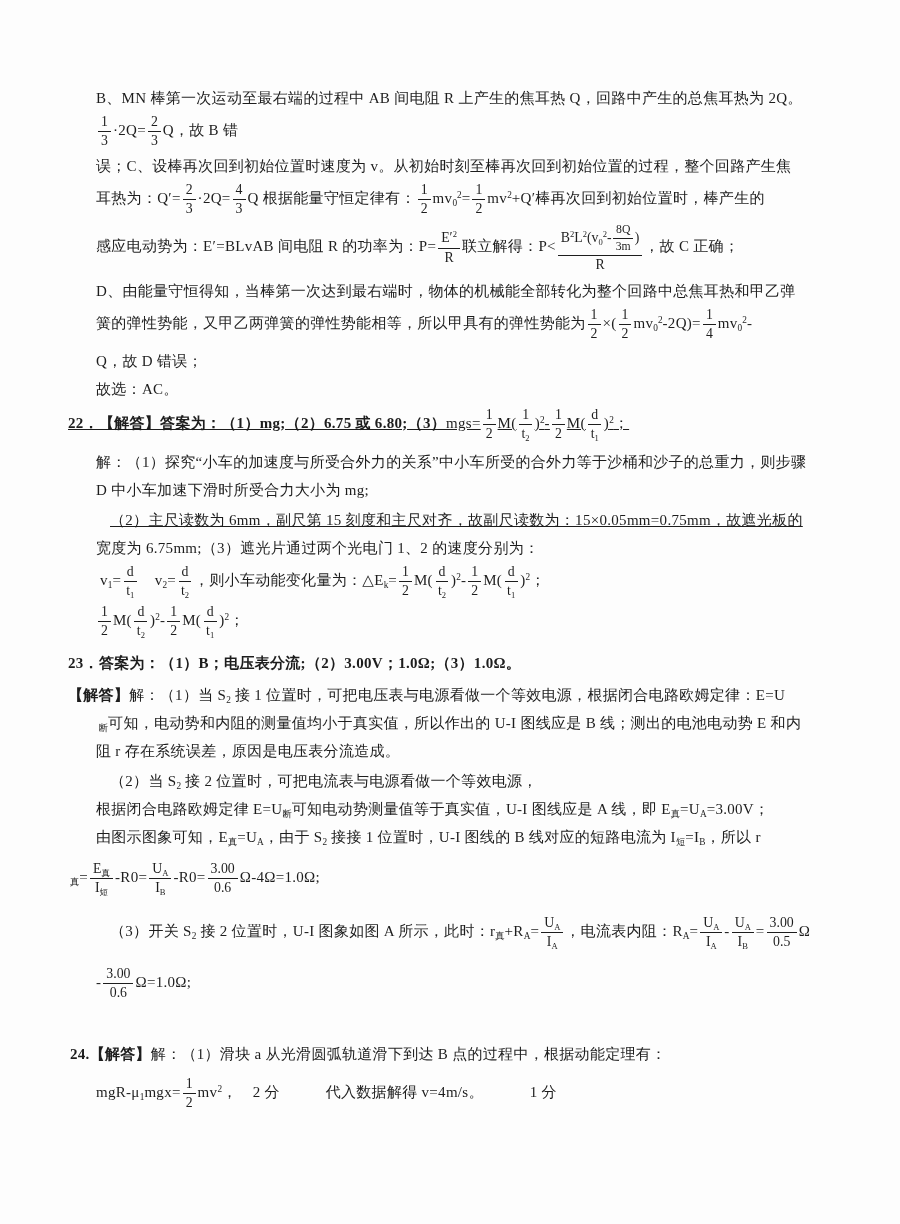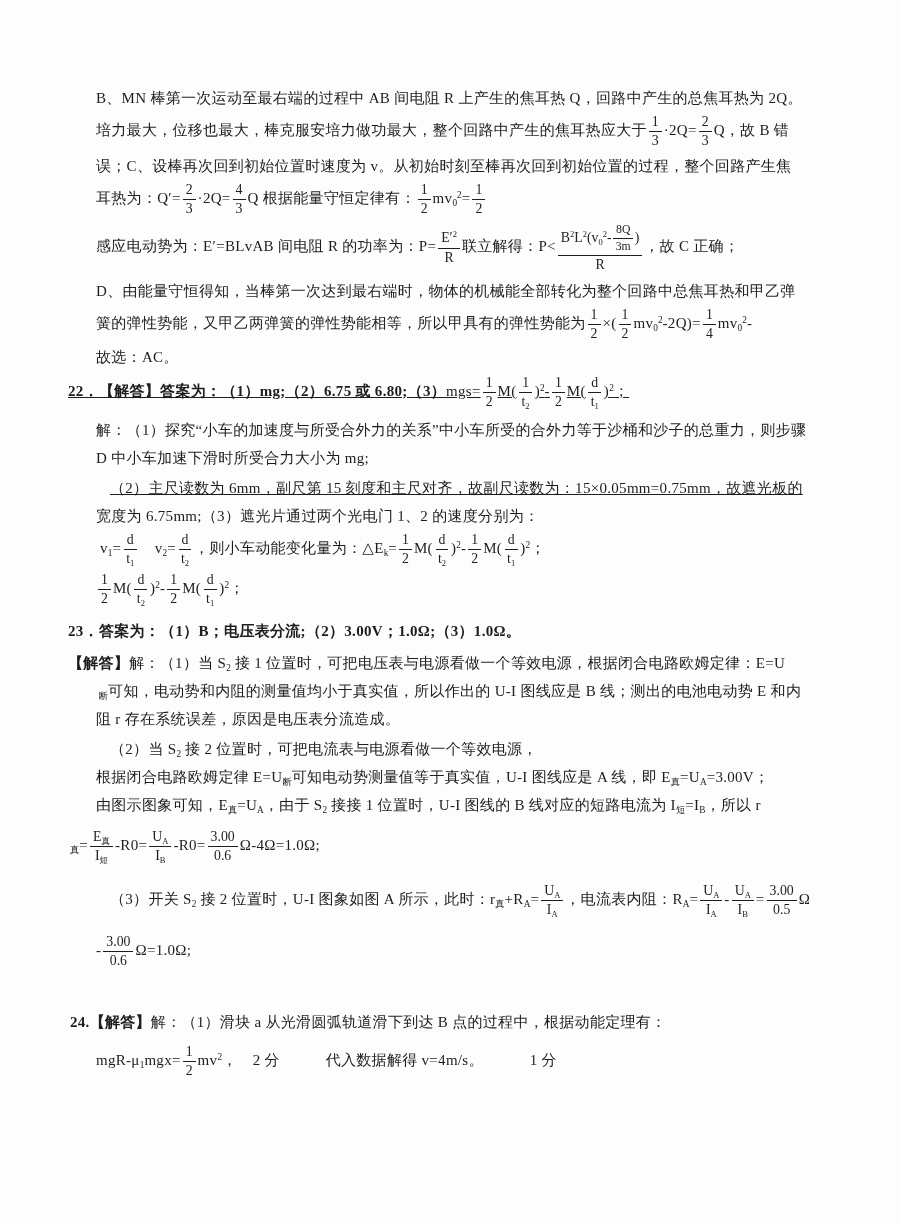--- a/index.html
+++ b/index.html
@@ -35,41 +35,41 @@
   sub, sup { font-size: 0.62em; line-height: 0; letter-spacing: 0; }
   sub { vertical-align: -0.35em; }
   sup { vertical-align: 0.55em; }
 </style>
 </head>
 <body>
 
 <div class="page" style="background: rgb(253, 253, 253); color: rgb(29, 29, 29);">
   <div>
       <div class="line" style="padding-left: 28px;"><span class="run">B、MN 棒第一次运动至最右端的过程中 AB 间电阻 R 上产生的焦耳热 Q，回路中产生的总焦耳热为 2Q。</span></div>
-      <div class="line" style="padding-left: 28px; margin-top: 2px;"><span class="run">培力最大，位移也最大，棒克服安培力做功最大，整个回路中产生的焦耳热应大于</span><span class="frac">
+      <div class="line" style="padding-left: 28px; margin-top: 2px;"><span class="frac">
           <span class="num">1</span>
           <span class="den">3</span>
         </span><span class="run">·2Q=</span><span class="frac">
           <span class="num">2</span>
           <span class="den">3</span>
         </span><span class="run">Q，故 B 错</span></div>
       <div class="line" style="padding-left: 28px; margin-top: 2px;"><span class="run">误；C、设棒再次回到初始位置时速度为 v。从初始时刻至棒再次回到初始位置的过程，整个回路产生焦</span></div>
       <div class="line" style="padding-left: 28px; margin-top: 2px;"><span class="run">耳热为：Q′=</span><span class="frac">
           <span class="num">2</span>
           <span class="den">3</span>
         </span><span class="run">·2Q=</span><span class="frac">
           <span class="num">4</span>
           <span class="den">3</span>
         </span><span class="run">Q 根据能量守恒定律有：</span><span class="frac">
           <span class="num">1</span>
           <span class="den">2</span>
         </span><span class="run">mv<sub>0</sub><sup>2</sup>=</span><span class="frac">
           <span class="num">1</span>
           <span class="den">2</span>
-        </span></div>
+        </span><span class="run">mv<sup>2</sup>+Q′棒再次回到初始位置时，棒产生的</span></div>
       <div class="line" style="padding-left: 28px; margin-top: 6px;"><span class="run">感应电动势为：E′=BLvAB 间电阻 R 的功率为：P=</span><span class="frac">
           <span class="num">E′<sup>2</sup></span>
           <span class="den">R</span>
         </span><span class="run">联立解得：P&lt;</span><span class="frac">
           <span class="num"><span class="run">B<sup>2</sup>L<sup>2</sup>(v<sub>0</sub><sup>2</sup>-</span><span class="frac">
               <span class="num">8Q</span>
               <span class="den">3m</span>
             </span><span class="run">)</span></span>
           <span class="den">R</span>
         </span><span class="run">，故 C 正确；</span></div>
@@ -77,20 +77,21 @@
       <div class="line" style="padding-left: 28px; margin-top: 2px;"><span class="run">簧的弹性势能，又甲乙两弹簧的弹性势能相等，所以甲具有的弹性势能为</span><span class="frac">
           <span class="num">1</span>
           <span class="den">2</span>
         </span><span class="run">×(</span><span class="frac">
           <span class="num">1</span>
           <span class="den">2</span>
         </span><span class="run">mv<sub>0</sub><sup>2</sup>-2Q)=</span><span class="frac">
           <span class="num">1</span>
           <span class="den">4</span>
         </span><span class="run">mv<sub>0</sub><sup>2</sup>-</span></div>
+      <div class="line" style="padding-left: 28px; margin-top: 4px;"><span class="run">Q，故 D 错误；</span></div>
       <div class="line" style="padding-left: 28px;"><span class="run">故选：AC。</span></div>
       <div class="line" style="padding-left: 0px; margin-top: 4px; text-decoration: underline;"><span class="run b">22．【解答】答案为：（1）mg;（2）6.75 或 6.80;（3）</span><span class="run">mgs=</span><span class="frac">
           <span class="num">1</span>
           <span class="den">2</span>
         </span><span class="run">M(</span><span class="frac">
           <span class="num">1</span>
           <span class="den">t<sub>2</sub></span>
         </span><span class="run">)<sup>2</sup>-</span><span class="frac">
           <span class="num">1</span>
           <span class="den">2</span>

